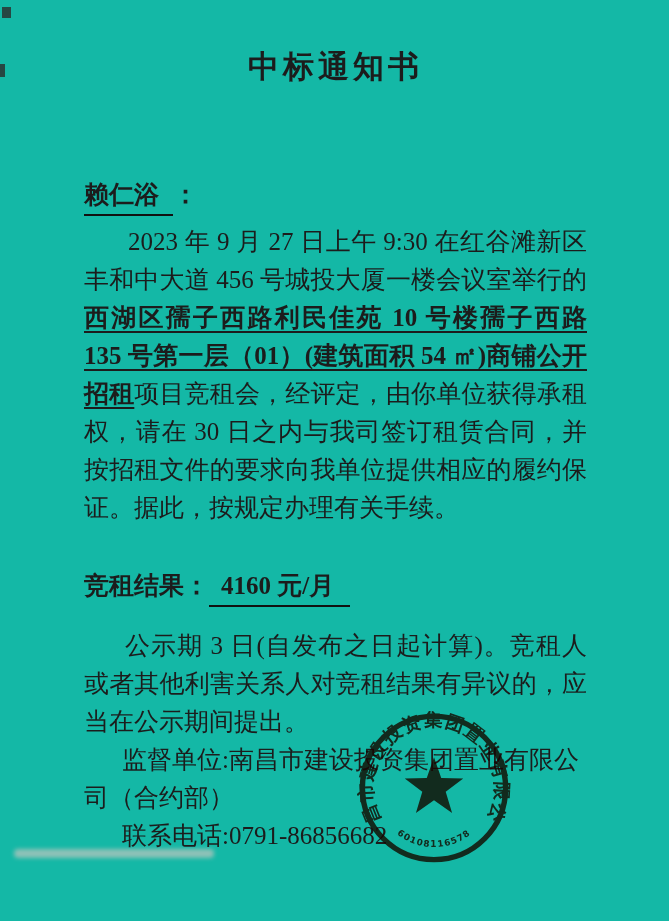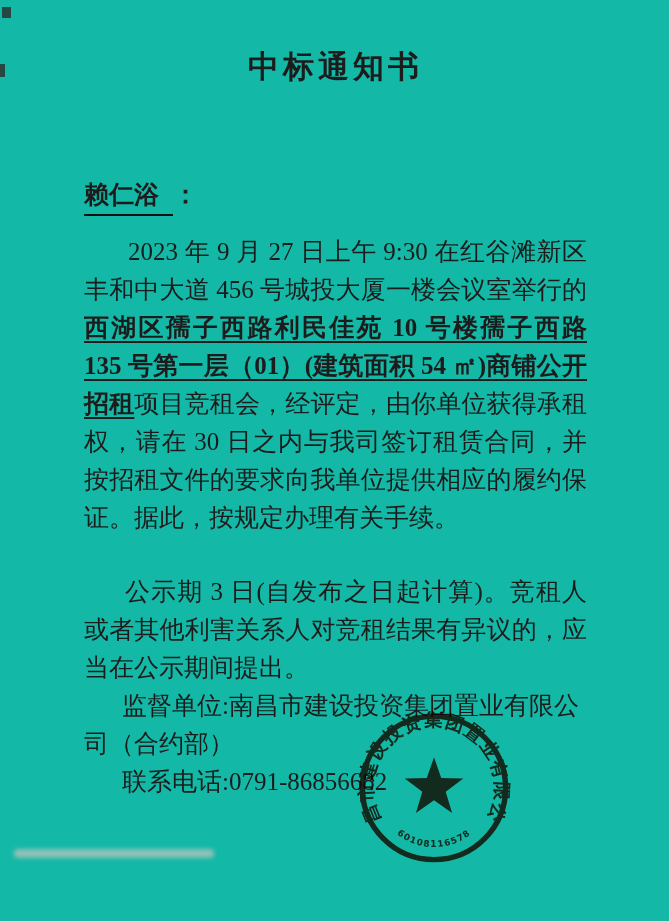--- a/index.html
+++ b/index.html
@@ -39,34 +39,34 @@
     font-weight: 700;
     letter-spacing: 4px;
   }
   .recipient { margin-top: 92px; font-weight: 700; }
   .recipient .name {
     display: inline-block;
     border-bottom: 2px solid #111;
     padding-right: 14px;
   }
   .para { text-align: justify; }
-  .p1 { margin-top: 17px; text-indent: 44px; }
+  .p1 { margin-top: 7px; text-indent: 44px; }
   .emph {
     font-weight: 700;
     text-decoration: underline;
     text-decoration-thickness: 2px;
     text-underline-offset: 5px;
   }
   .result { margin-top: 40px; font-weight: 700; }
   .result .value {
     display: inline-block;
     border-bottom: 2px solid #111;
     padding: 0 16px 0 12px;
   }
-  .notice { margin-top: 36px; text-indent: 41px; }
+  .notice { margin-top: 20px; text-indent: 41px; }
   .indent-line { text-indent: 38px; }
 
   .seal {
     position: absolute;
     left: 357px;
     top: 711px;
     width: 154px;
     height: 154px;
     z-index: 3;
     mix-blend-mode: multiply;
@@ -84,20 +84,21 @@
   <span class="smudge"></span>
 
   <div class="content">
 
     <div class="title">中标通知书</div>
 
     <div class="recipient"><span class="name">赖仁浴</span><span>：</span></div>
 
     <div class="para p1"><span>2023 年 9 月 27 日上午 9:30 在红谷滩新区丰和中大道 456 号城投大厦一楼会议室举行的</span><span class="emph">西湖区孺子西路利民佳苑 10 号楼孺子西路 135 号第一层（01）(建筑面积 54 ㎡)商铺公开招租</span><span>项目竞租会，经评定，由你单位获得承租权，请在 30 日之内与我司签订租赁合同，并按招租文件的要求向我单位提供相应的履约保证。据此，按规定办理有关手续。</span></div>
 
+    <div class="result"><span>竞租结果：</span><span class="value">4160 元/月</span></div>
 
     <div class="para notice">公示期 3 日(自发布之日起计算)。竞租人或者其他利害关系人对竞租结果有异议的，应当在公示期间提出。</div>
 
     <div class="indent-line">监督单位:南昌市建设投资集团置业有限公司（合约部）</div>
 
     <div class="indent-line">联系电话:0791-86856682</div>
 
   </div>
 
   <div class="seal">

